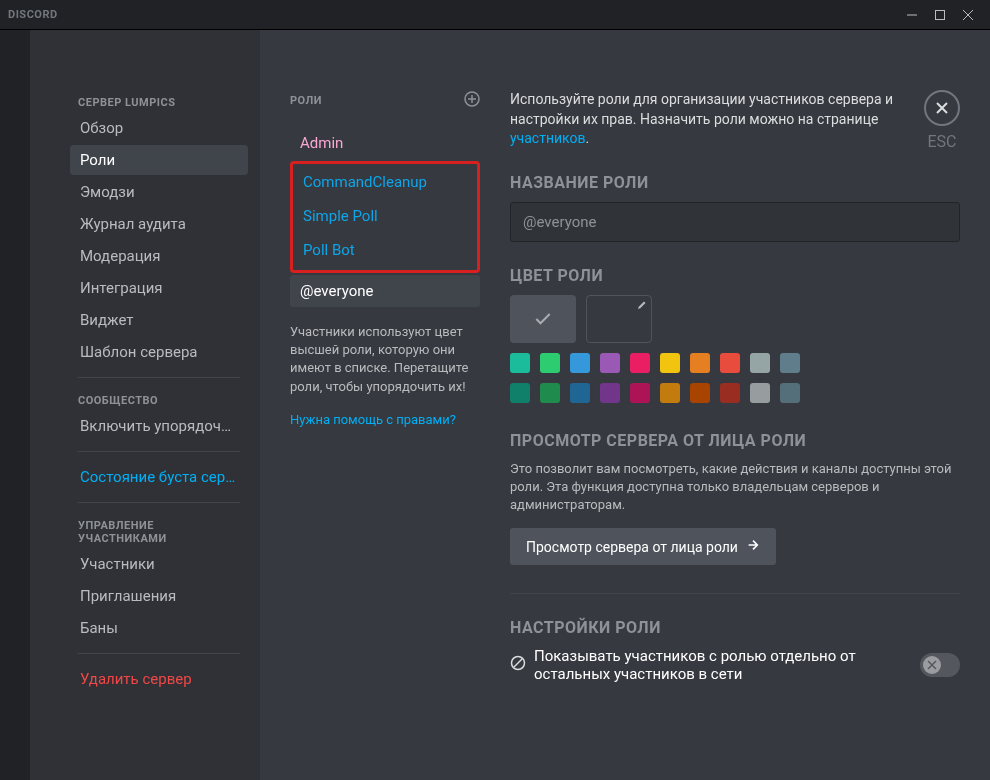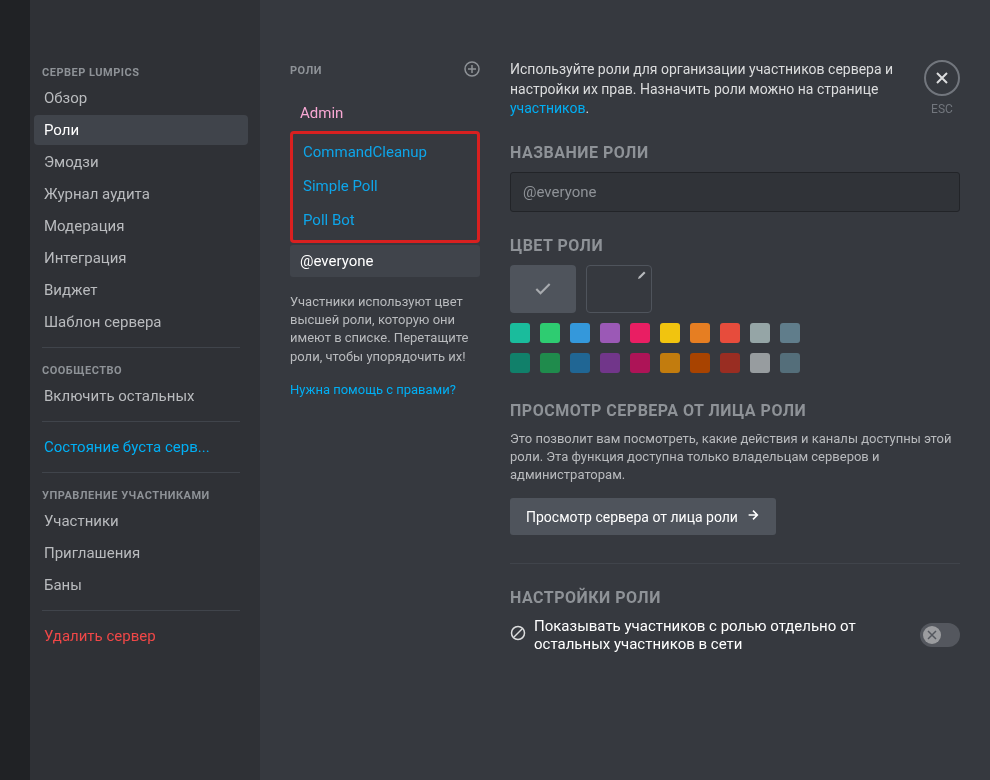--- a/index.html
+++ b/index.html
@@ -4,21 +4,21 @@
 <style>
 * { margin: 0; padding: 0; box-sizing: border-box; font-family: -apple-system, BlinkMacSystemFont, "Segoe UI", Roboto, Helvetica, Arial, sans-serif; }
 body { background: #202225; width: 990px; height: 780px; overflow: hidden; color: #dcddde; }
 .window { display: flex; flex-direction: column; height: 100%; }
 .titlebar { height: 30px; background: #202225; display: flex; align-items: center; padding: 0 8px; border-bottom: 1px solid #000; }
 .titlebar-brand { font-size: 11px; font-weight: 700; color: #72767d; letter-spacing: 0.5px; }
 .titlebar-spacer { flex: 1; }
 .winbtn { width: 28px; height: 22px; display: flex; align-items: center; justify-content: center; color: #b9bbbe; font-size: 12px; cursor: pointer; }
 .body { flex: 1; display: flex; background: #36393f; overflow: hidden; }
 .guilds-rail { width: 30px; background: #202225; }
-.settings-sidebar { width: 230px; background: #2f3136; padding: 60px 12px 20px 4px; overflow-y: auto; }
+.settings-sidebar { width: 230px; background: #2f3136; padding: 60px 12px 20px 40px; overflow-y: auto; }
 .sb-header { font-size: 11px; font-weight: 700; color: #8e9297; text-transform: uppercase; letter-spacing: 0.5px; padding: 6px 8px 4px; }
 .sb-item { padding: 6px 10px; border-radius: 4px; font-size: 15px; color: #b9bbbe; cursor: pointer; margin-bottom: 2px; white-space: nowrap; overflow: hidden; text-overflow: ellipsis; }
 .sb-item.selected { background: #40444b; color: #fff; }
 .sb-item.blurple { color: #00aff4; }
 .sb-item.danger { color: #f04747; }
 .sb-divider { height: 1px; background: #40444b; margin: 10px 8px; }
 .content { flex: 1; background: #36393f; padding: 60px 30px 20px 30px; display: flex; gap: 30px; position: relative; overflow: hidden; }
 .roles-col { width: 190px; }
 .roles-header { display: flex; align-items: center; justify-content: space-between; margin-bottom: 16px; }
 .roles-title { font-size: 11px; font-weight: 700; color: #8e9297; letter-spacing: 0.5px; }
@@ -45,45 +45,64 @@
 .preview-section { margin-bottom: 28px; }
 .preview-desc { font-size: 13px; color: #b9bbbe; line-height: 1.4; margin-bottom: 14px; }
 .preview-btn { background: #4f545c; border: none; color: #fff; padding: 10px 16px; border-radius: 3px; font-size: 14px; cursor: pointer; display: flex; align-items: center; gap: 8px; }
 .role-settings-section { }
 .toggle-item { display: flex; align-items: center; justify-content: space-between; gap: 12px; }
 .toggle-label { font-size: 15px; color: #fff; display: flex; align-items: center; gap: 8px; flex: 1; }
 .toggle-switch { width: 40px; height: 24px; background: #72767d; border-radius: 12px; position: relative; cursor: pointer; opacity: 0.5; }
 .toggle-knob { position: absolute; width: 18px; height: 18px; background: #fff; border-radius: 50%; top: 3px; left: 3px; display: flex; align-items: center; justify-content: center; }
 .close-btn { position: absolute; top: 60px; right: 30px; display: flex; flex-direction: column; align-items: center; gap: 6px; cursor: pointer; }
 .close-circle { width: 36px; height: 36px; border: 2px solid #72767d; border-radius: 50%; display: flex; align-items: center; justify-content: center; color: #dcddde; }
-.close-label { font-size: 12px; color: #72767d; }
+.close-label { font-size: 16px; color: #72767d; }
 .divider-h { height: 1px; background: #40444b; margin: 28px 0 24px; }
 </style>
 </head>
 <body>
 
 <div class="window">
+  <div class="titlebar">
+    <span class="titlebar-brand">DISCORD</span>
+    <span class="titlebar-spacer"></span>
+    <span class="winbtn">
+      <svg width="10" height="10" viewBox="0 0 10 10">
+          <path d="M0 5h10" stroke="#b9bbbe" stroke-width="1"></path>
+        </svg>
+    </span>
+    <span class="winbtn">
+      <svg width="10" height="10" viewBox="0 0 10 10">
+          <rect x="0.5" y="0.5" width="9" height="9" fill="none" stroke="#b9bbbe" stroke-width="1"></rect>
+        </svg>
+    </span>
+    <span class="winbtn">
+      <svg width="10" height="10" viewBox="0 0 10 10">
+          <path d="M0 0l10 10M10 0L0 10" stroke="#b9bbbe" stroke-width="1"></path>
+        </svg>
+    </span>
+  </div>
 
   <div class="body">
     <div class="guilds-rail"></div>
 
     <div class="settings-sidebar">
       <div class="sb-header">СЕРВЕР LUMPICS</div>
       <div class="sb-item">Обзор</div>
       <div class="sb-item selected">Роли</div>
       <div class="sb-item">Эмодзи</div>
       <div class="sb-item">Журнал аудита</div>
       <div class="sb-item">Модерация</div>
       <div class="sb-item">Интеграция</div>
       <div class="sb-item">Виджет</div>
       <div class="sb-item">Шаблон сервера</div>
       <div class="sb-divider"></div>
 
       <div class="sb-header">СООБЩЕСТВО</div>
-      <div class="sb-item">Включить остальных</div>
+      <div class="sb-item">Включить упорядочить</div>
       <div class="sb-divider"></div>
 
       <div class="sb-item blurple">Состояние буста серв...</div>
       <div class="sb-divider"></div>
 
       <div class="sb-header">УПРАВЛЕНИЕ УЧАСТНИКАМИ</div>
       <div class="sb-item">Участники</div>
       <div class="sb-item">Приглашения</div>
       <div class="sb-item">Баны</div>
       <div class="sb-divider"></div>

